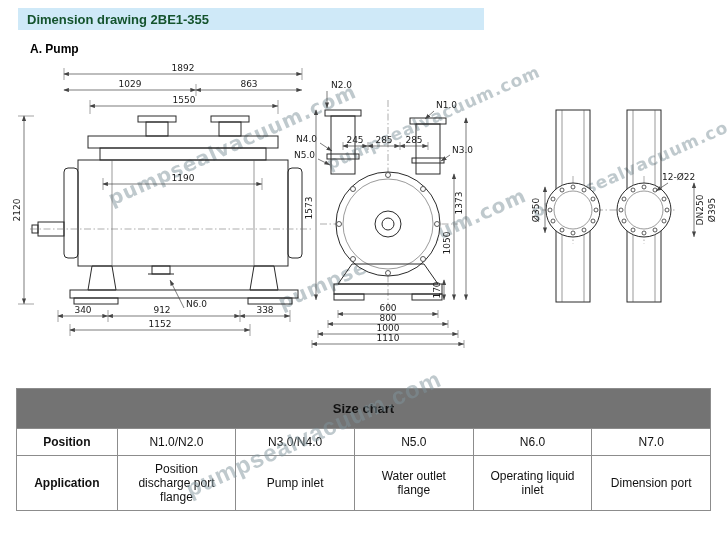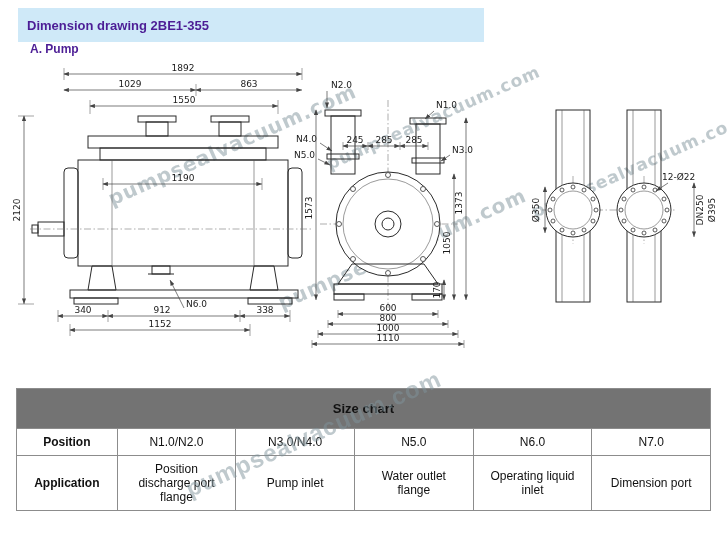--- a/index.html
+++ b/index.html
@@ -1,22 +1,22 @@
 <!DOCTYPE html>
 <html><head>
 <meta charset="utf-8">
 <style>
   html,body { margin:0; padding:0; background:#fff; }
   body { width:727px; height:550px; position:relative; overflow:hidden;
          font-family:"Liberation Sans", sans-serif; color:#111; }
 
-  .title-bar { position:absolute; left:18px; top:8px; width:466px; height:34px;
+  .title-bar { position:absolute; left:18px; top:8px; width:466px; height:22px;
                background:#cfe9f8; box-sizing:border-box; padding:0 0 0 9px;
-               display:flex; align-items:center; font-weight:bold; font-size:13px; color:#4c1d95; }
-  .section-label { position:absolute; left:30px; top:42px; font-weight:bold; font-size:12px; color:#4c1d95; }
+               display:flex; align-items:center; font-weight:bold; font-size:13px; color:#14532d; }
+  .section-label { position:absolute; left:30px; top:42px; font-weight:bold; font-size:12px; color:#000000; }
 
   .drawing { position:absolute; left:0; top:58px; width:727px; height:316px; }
 
   svg text { font-family:"DejaVu Sans", sans-serif; font-size:9px; fill:#1a1a1a; font-weight:normal; }
   .dt { text-anchor:middle; }
   .nl { text-anchor:start; }
   .ol   { fill:none; stroke:#2a2a2a; stroke-width:1; }
   .ol2  { fill:#ffffff; stroke:#2a2a2a; stroke-width:1; }
   .thin { stroke:#555; stroke-width:0.6; fill:none; }
   .thinc{ stroke:#555; stroke-width:0.6; fill:none; }

